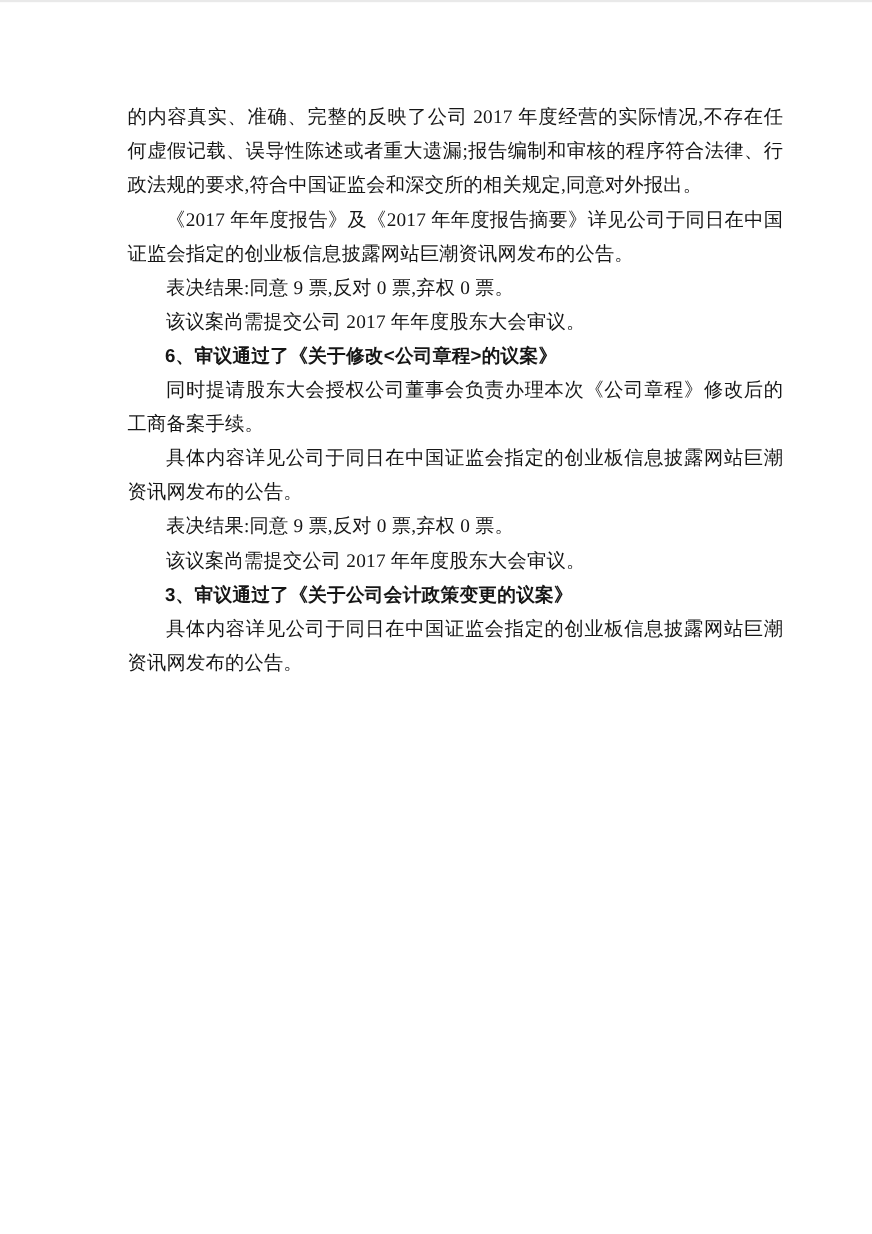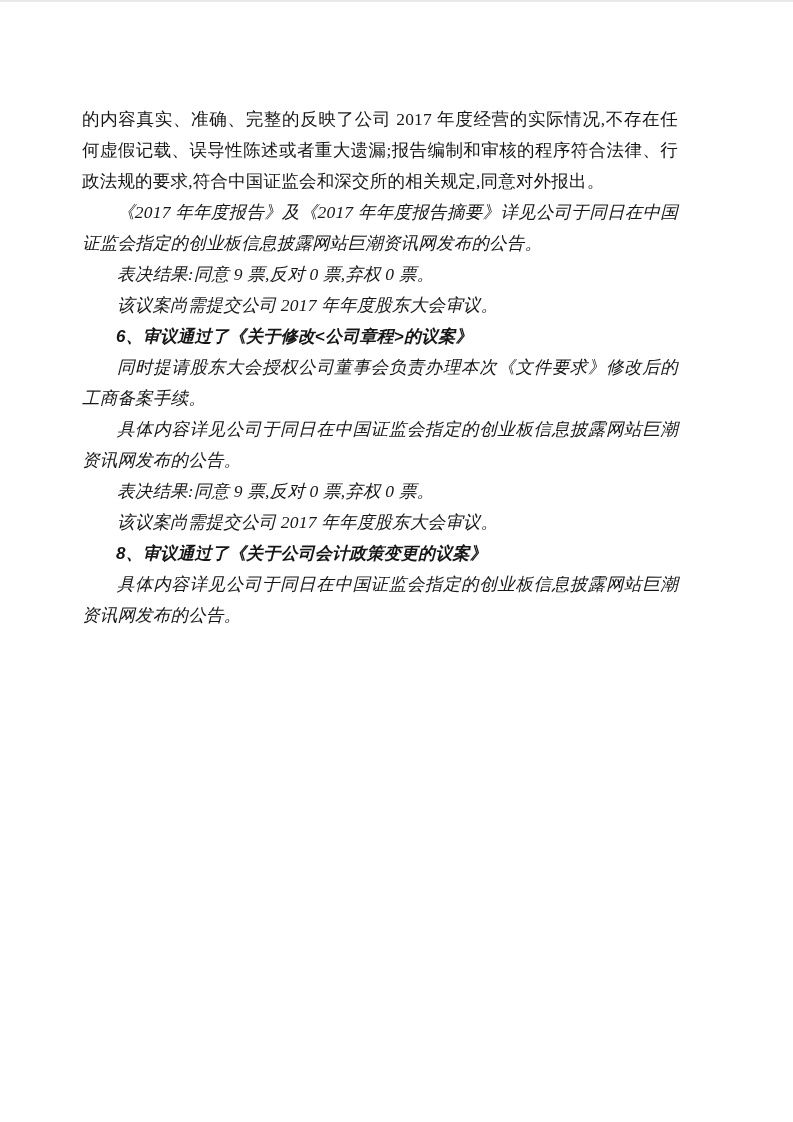--- a/index.html
+++ b/index.html
@@ -19,55 +19,53 @@
   .scan-edge {
     position: absolute;
     top: 0;
     left: 0;
     right: 0;
     height: 2px;
     background: #e9e9e9;
   }
   .content {
     position: absolute;
-    left: 82px;
+    left: 116px;
     top: 91px;
     width: 596px;
     text-align: justify;
     text-justify: inter-character;
-    margin-top: 13px;
   }
   .content p {
     margin: 0;
     padding: 0;
     font-size: 17.5px;
     line-height: 31px;
     letter-spacing: 0.2px;
   }
   .content p.indent {
     text-indent: 2em;
-    font-style: italic;
   }
   .content p.heading {
     font-family: "Liberation Sans", "DejaVu Sans", sans-serif;
     font-weight: bold;
     font-size: 17px;
   }
 </style>
 </head>
 <body>
 
 <div class="page">
   <div class="scan-edge"></div>
   <div class="content" id="document-content">
       <p class="body">的内容真实、准确、完整的反映了公司 2017 年度经营的实际情况,不存在任何虚假记载、误导性陈述或者重大遗漏;报告编制和审核的程序符合法律、行政法规的要求,符合中国证监会和深交所的相关规定,同意对外报出。</p>
       <p class="body indent">《2017 年年度报告》及《2017 年年度报告摘要》详见公司于同日在中国证监会指定的创业板信息披露网站巨潮资讯网发布的公告。</p>
       <p class="body indent">表决结果:同意 9 票,反对 0 票,弃权 0 票。</p>
       <p class="body indent">该议案尚需提交公司 2017 年年度股东大会审议。</p>
       <p class="heading indent">6、审议通过了《关于修改&lt;公司章程&gt;的议案》</p>
-      <p class="body indent">同时提请股东大会授权公司董事会负责办理本次《文件要求》修改后的工商备案手续。</p>
+      <p class="body indent">同时提请股东大会授权公司董事会负责办理本次《公司章程》修改后的工商备案手续。</p>
       <p class="body indent">具体内容详见公司于同日在中国证监会指定的创业板信息披露网站巨潮资讯网发布的公告。</p>
       <p class="body indent">表决结果:同意 9 票,反对 0 票,弃权 0 票。</p>
       <p class="body indent">该议案尚需提交公司 2017 年年度股东大会审议。</p>
-      <p class="heading indent">8、审议通过了《关于公司会计政策变更的议案》</p>
+      <p class="heading indent">3、审议通过了《关于公司会计政策变更的议案》</p>
       <p class="body indent">具体内容详见公司于同日在中国证监会指定的创业板信息披露网站巨潮资讯网发布的公告。</p>
     </div>
 </div>
 
 </body></html>

